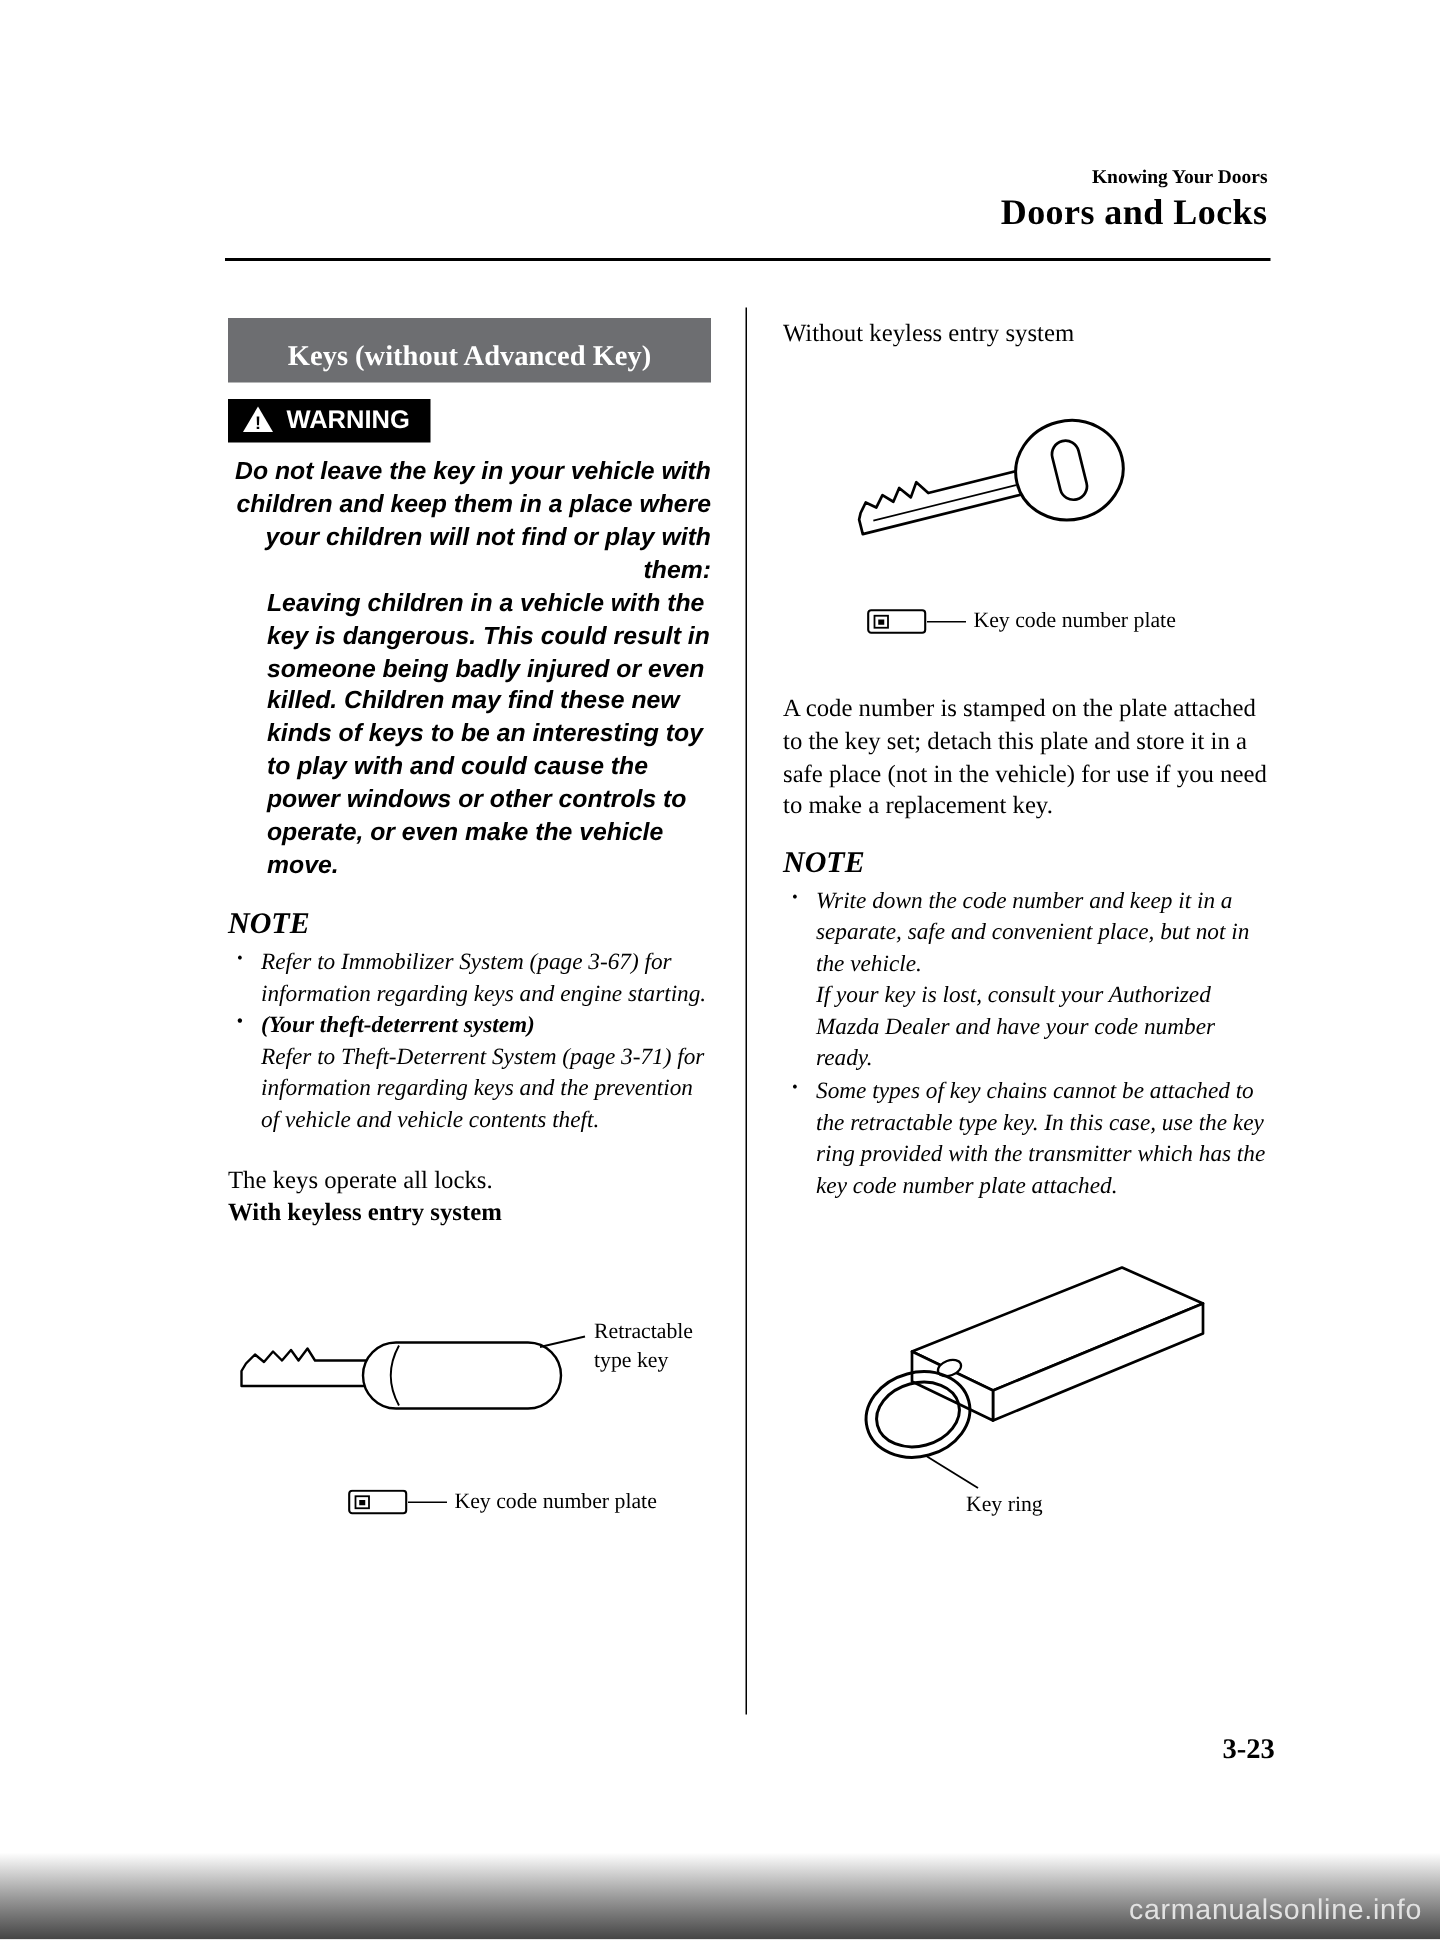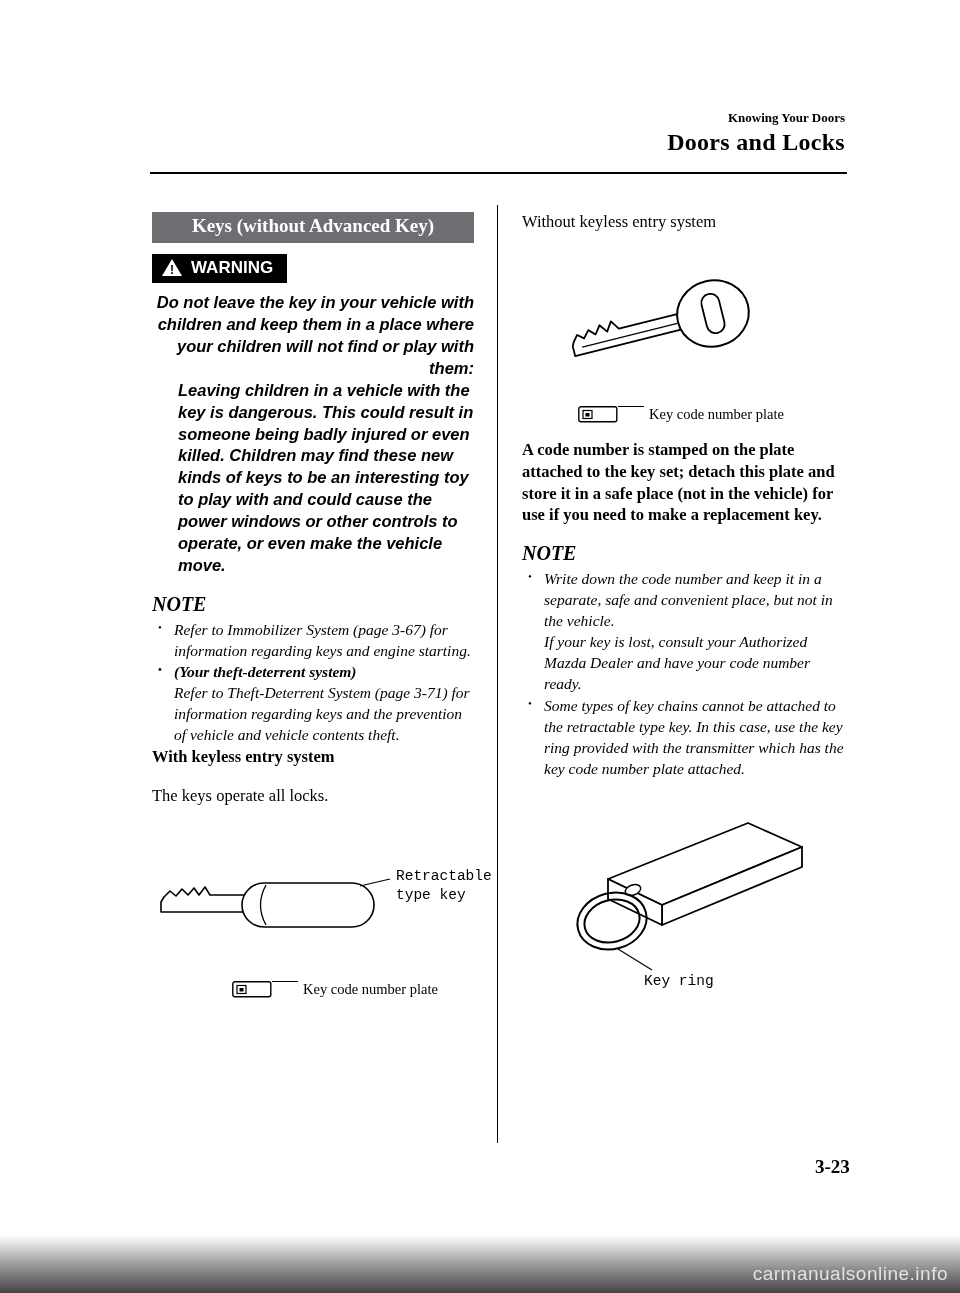--- a/index.html
+++ b/index.html
@@ -16,21 +16,21 @@
   .column-divider { position:absolute; left:497px; top:205px; width:1px; height:938px; background:#000; }
 
   
   .col { position:absolute; top:212px; }
   .col-left  { left:152px; width:322px; }
   .col-right { left:522px; width:325px; }
 
   
   .section-box {
     background:var(--section-box-bg,#6d6e71); color:#fff; font-weight:bold;
-    font-size:19px; text-align:center; padding:4px 0 6px; line-height:1.1;
+    font-size:19px; text-align:center; padding:16px 0 6px; line-height:1.1;
   }
   .warning-box {
     margin-top:11px; background:var(--warning-bg,#000); color:#fff;
     display:inline-flex; align-items:center; gap:8px; padding:4px 14px 5px 9px;
     font-family:"Liberation Sans", sans-serif; font-weight:bold; font-size:17px;
   }
   .warn-intro {
     margin-top:9px; font-family:"Liberation Sans", sans-serif;
     font-weight:bold; font-style:italic; font-size:16.5px; line-height:1.33;text-align:right;
   }
@@ -41,35 +41,35 @@
   .note-label { margin-top:16px; font-weight:bold; font-style:italic; font-size:20px; }
   .note-list { margin-top:3px; }
   .note-item { position:relative; font-style:italic; font-size:15.5px; line-height:1.36; padding-left:22px; }
   .note-item .bullet { position:absolute; left:6px; top:1px; font-size:11px; font-style:normal; }
   .note-item.bold { font-weight:bold; }
   .body-text { font-size:16.5px; line-height:1.32; }
   .para-gap { margin-top:18px; }
   .bold-text { font-weight:bold; }
 
   
-  .illus { position:relative;font-family:Liberation Mono, monospace; }
+  .illus { position:relative; }
   .illus-retract { margin-top:56px; height:88px; }
   .illus-retract svg { position:absolute; left:2px; top:6px; }
   .retract-label { position:absolute; left:244px; top:4px; width:80px; font-size:14.5px; line-height:1.28; }
-  .plate-row { display:flex; }
+  .plate-row { display:flex; align-items:center; }
   .plate-row-left  { margin-top:30px; margin-left:80px; }
   .plate-row-right { margin-top:22px; margin-left:56px; }
   .plate-line { display:inline-block; width:26px; height:1px; background:#000; }
   .plate-label { font-size:14.5px; margin-left:5px; white-space:nowrap; }
 
   
   .rc-heading { font-weight:normal; font-size:16.5px; }
   .illus-key { margin-top:44px; height:108px; }
   .illus-key svg { margin-left:36px; }
-  .rc-para { margin-top:16px;font-weight:bold; }
+  .rc-para { margin-top:38px; }
   .illus-transmitter { margin-top:34px; height:186px; }
   .illus-transmitter svg { position:absolute; left:8px; top:0; }
   .keyring-label { position:absolute; left:122px; top:160px; font-size:14.5px; }
 
   
   .page-number { position:absolute; left:815px; top:1156px; font-size:19px; font-weight:bold; }
   .watermark-band {
     position:absolute; left:0; bottom:0; width:100%; height:58px;
     background:linear-gradient(180deg, rgba(60,60,60,0) 0%, rgba(60,60,60,0.55) 55%, rgba(35,35,35,0.85) 100%);
   }
@@ -105,22 +105,22 @@
     <p class="warn-intro">Do not leave the key in your vehicle with children and keep them in a place where your children will not find or play with them:</p>
     <p class="warn-body">Leaving children in a vehicle with the key is dangerous. This could result in someone being badly injured or even killed. Children may find these new kinds of keys to be an interesting toy to play with and could cause the power windows or other controls to operate, or even make the vehicle move.</p>
 
     <div class="note-label">NOTE</div>
     <div class="note-list">
         <div class="note-item"><span class="bullet">•</span><span class="note-text">Refer to Immobilizer System (page 3-67) for information regarding keys and engine starting.</span></div>
         <div class="note-item bold"><span class="bullet">•</span><span class="note-text">(Your theft-deterrent system)</span></div>
         <div class="note-item continuation"><span class="note-text">Refer to Theft-Deterrent System (page 3-71) for information regarding keys and the prevention of vehicle and vehicle contents theft.</span></div>
       </div>
 
+    <p class="body-text para-gap">The keys operate all locks.</p>
     <p class="body-text bold-text">With keyless entry system</p>
-    <p class="body-text para-gap">The keys operate all locks.</p>
 
     <div class="illus illus-retract">
       <svg width="238" height="74" viewBox="0 0 238 74">
         <polygon points="92,26 56,26 51,18 45,26 40,19 34,26 28,20 22,27 16,22 10,28 7,33 7,43 92,43" fill="#fff" stroke="#000" stroke-width="1.6" stroke-linejoin="round"></polygon>
         <rect x="88" y="14" width="132" height="44" rx="22" fill="#fff" stroke="#000" stroke-width="1.6"></rect>
         <path d="M112 16 q-11 20 0 40" fill="none" stroke="#000" stroke-width="1.3"></path>
         <line x1="206" y1="17" x2="236" y2="10" stroke="#000" stroke-width="1.2"></line>
       </svg>
       <div class="retract-label">Retractable type key</div>
     </div>

